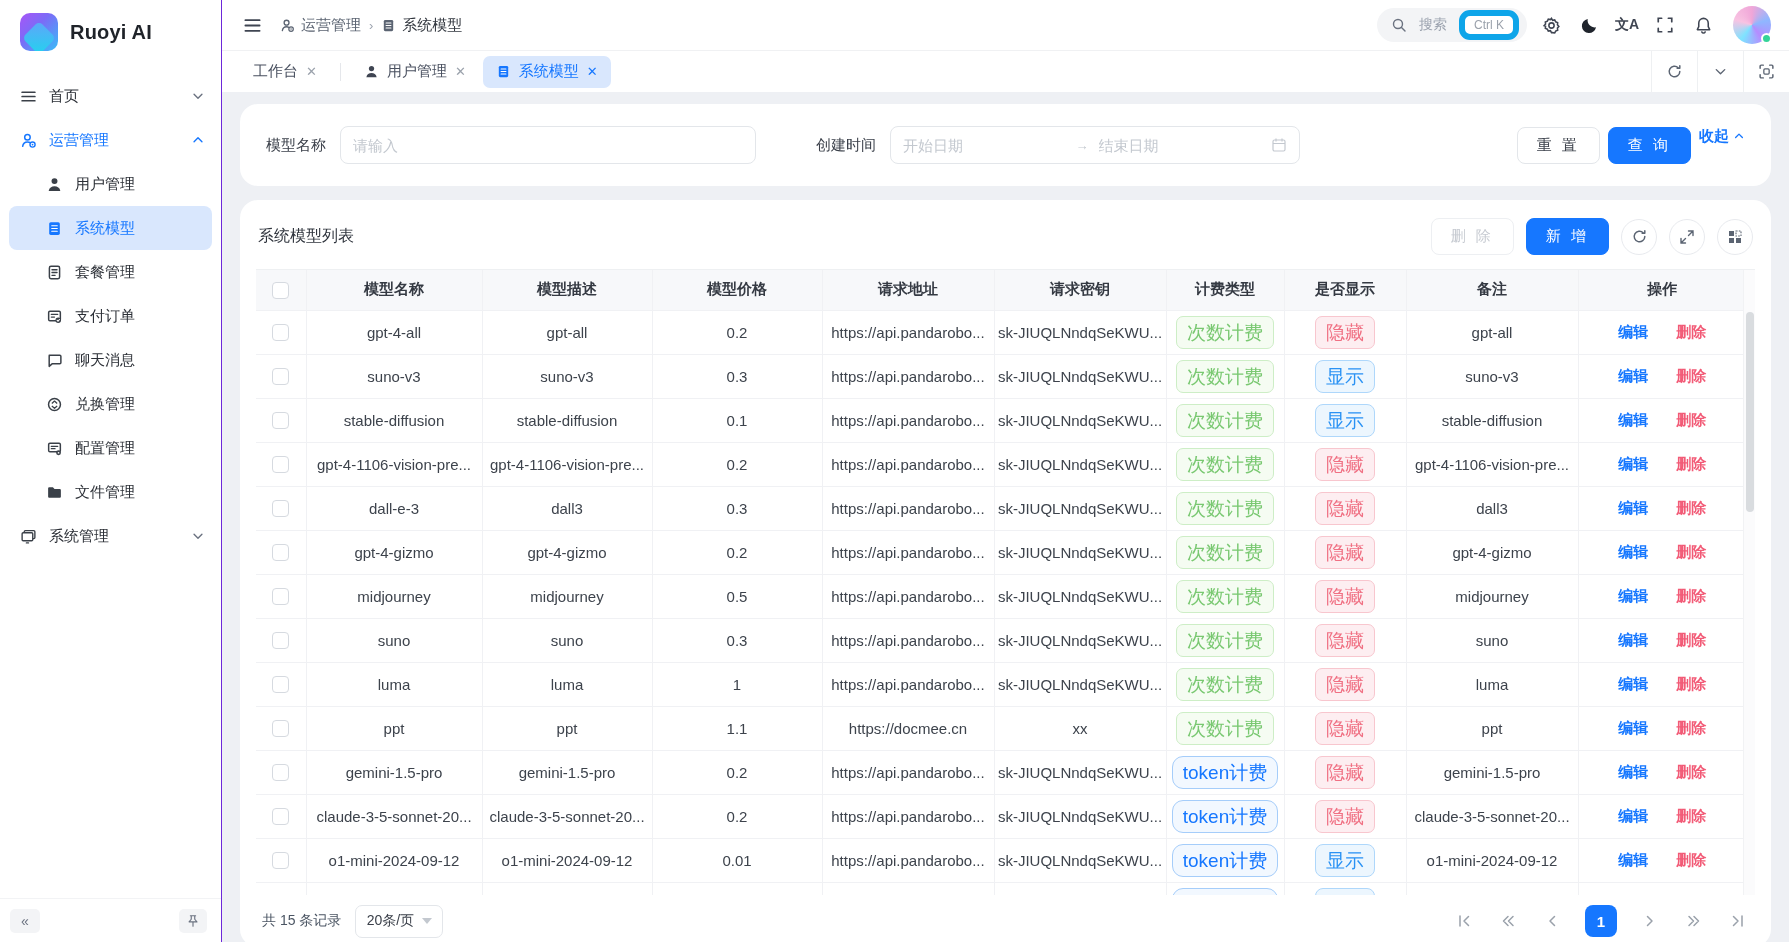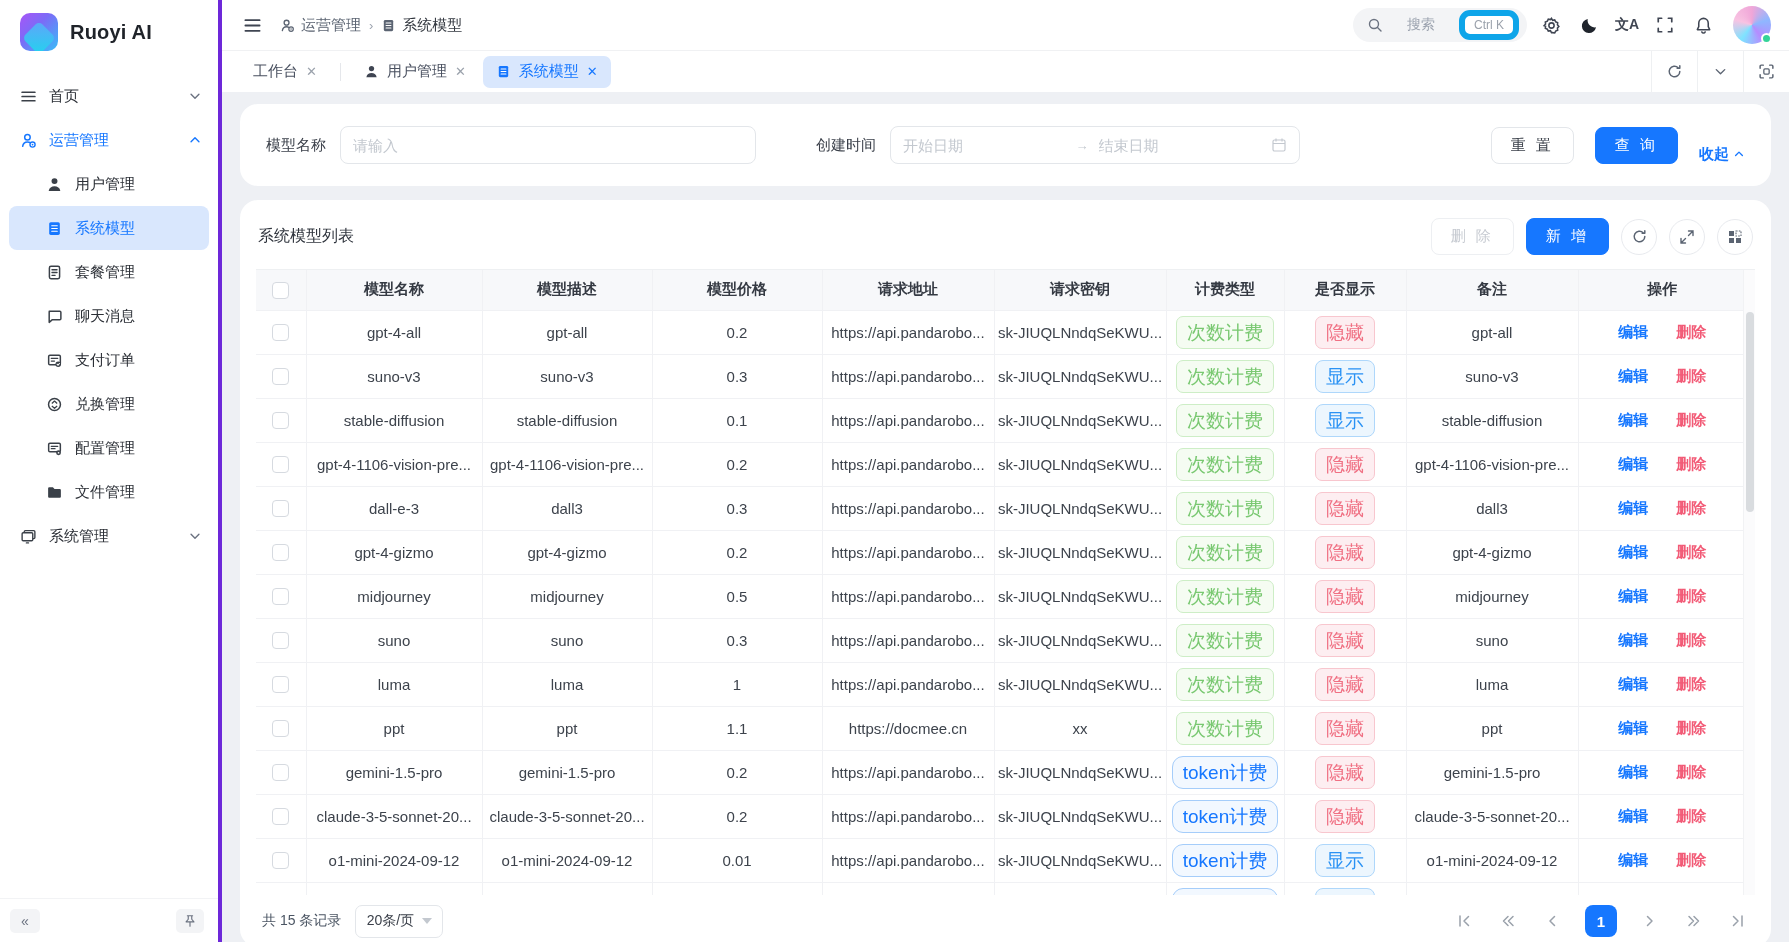--- a/index.html
+++ b/index.html
@@ -1,21 +1,21 @@
 <!DOCTYPE html>
 <html><head>
 <meta charset="utf-8">
 <style>
   * { margin:0; padding:0; box-sizing:border-box; }
   html,body { width:1789px; height:942px; overflow:hidden; }
   body { font-family:"Liberation Sans","DejaVu Sans",sans-serif; font-size:15px; color:#333; background:#eef0f4; display:flex; }
   svg { display:block; }
 
   
-  .sidebar { width:222px; height:100%; background:#fff; border-right:4px solid #6d28d9; display:flex; flex-direction:column; flex-shrink:0; }
+  .sidebar { width:222px; height:100%; background:#fff; border-right:1px solid #6d28d9; display:flex; flex-direction:column; flex-shrink:0; }
   .logo-row { height:64px; display:flex; align-items:center; padding-left:20px; gap:12px; }
   .logo-mark { width:38px; height:38px; border-radius:10px; background:linear-gradient(135deg,#a855f7 0%,#7c6bf7 40%,#38bdf8 100%); position:relative; overflow:hidden; }
   .logo-mark:after { content:""; position:absolute; left:7px; top:13px; width:24px; height:24px; background:linear-gradient(135deg,#60a5fa,#22d3ee); transform:rotate(45deg); border-radius:5px; }
   .logo-title { font-size:20px; font-weight:700; color:#1f2329; letter-spacing:.2px; }
   .menu { flex:1; padding-top:10px; overflow:hidden; }
   .menu-item { height:44px; display:flex; align-items:center; gap:12px; padding:0 16px 0 20px; cursor:pointer; color:#2b2f36; }
   .menu-item .mi-icon { width:18px; height:18px; color:#3a4048; flex-shrink:0; }
   .menu-item .mi-label { flex:1; font-size:15px; }
   .menu-item .mi-chevron { width:14px; height:14px; color:#6b7280; }
   .menu-item.lvl2 { padding-left:46px; }
@@ -30,21 +30,21 @@
   .main { flex:1; display:flex; flex-direction:column; min-width:0; }
 
   .topbar { height:50px; background:#fff; display:flex; align-items:center; padding:0 18px 0 16px; gap:14px; }
   .icon-btn { background:none; border:none; cursor:pointer; color:#3f4552; display:flex; align-items:center; justify-content:center; width:28px; height:28px; }
   .breadcrumb { display:flex; align-items:center; gap:8px; color:#5b6472; font-size:15px; }
   .breadcrumb .bc-sep { color:#9ca3af; font-size:13px; }
   .breadcrumb .bc-item { display:flex; align-items:center; gap:6px; cursor:pointer; }
   .breadcrumb .bc-item:last-child { color:#32373f; }
   .bc-icon { width:16px; height:16px; color:#5b6472; }
   .topbar-right { margin-left:auto; display:flex; align-items:center; gap:10px; }
-  .search-pill { height:34px; background:#f3f4f6; border-radius:17px; display:flex; align-items:center; gap:24px; padding:0 8px 0 14px; cursor:pointer; min-width:150px; }
+  .search-pill { height:34px; background:#f3f4f6; border-radius:17px; display:flex; align-items:center; gap:12px; padding:0 8px 0 14px; cursor:pointer; min-width:150px; }
   .search-pill .sp-text { color:#9ca3af; font-size:14px; }
   .kbd { background:#fff; border:6px solid #0ea5e9; border-radius:11px; font-size:12px; color:#9aa1ab; padding:2px 9px; }
   .txt-icon { font-size:14px; font-weight:700; color:#3f4552; }
   .avatar-wrap { position:relative; width:38px; height:38px; margin-left:6px; cursor:pointer; }
   .avatar { width:38px; height:38px; border-radius:50%; background:conic-gradient(#f0a6d8,#8fb7ff,#b58cff,#7ee3ff,#f8c3e2,#f0a6d8); }
   .status-dot { position:absolute; right:-1px; bottom:0; width:11px; height:11px; background:#34d399; border:2px solid #fff; border-radius:50%; }
 
   
   .tabbar { height:42px; background:#fff; border-top:1px solid #f0f1f3; display:flex; align-items:stretch; }
   .tabs { flex:1; display:flex; align-items:center; padding-left:18px; gap:4px; }
@@ -63,21 +63,21 @@
   .filter-card { height:82px; display:flex; align-items:center; padding:0 26px; margin-bottom:14px; }
   .f-label { font-size:15px; color:#3b404a; margin-right:14px; white-space:nowrap; }
   .f-input { width:416px; height:38px; border:1px solid #e3e6ea; border-radius:8px; padding:0 12px; font-size:15px; color:#333; outline:none; background:#fff; }
   .f-input::placeholder { color:#c3c8cf; }
   .f-gap { width:60px; }
   .date-range { width:410px; height:38px; border:1px solid #e3e6ea; border-radius:8px; display:flex; align-items:center; padding:0 12px; gap:10px; color:#c3c8cf; }
   .date-range .dr-input { border:none; outline:none; flex:1; font-size:15px; color:#333; min-width:0; }
   .date-range .dr-input::placeholder { color:#c3c8cf; }
   .dr-arrow { color:#c3c8cf; font-size:13px; }
   .dr-cal { width:16px; height:16px; color:#c3c8cf; }
-  .filter-actions { margin-left:auto; display:flex; align-items:flex-end; gap:21px; }
+  .filter-actions { margin-left:auto; display:flex; align-items:flex-start; gap:8px; }
   .btn { height:37px; padding:0 19px; border-radius:8px; font-size:15px; cursor:pointer; border:1px solid #e3e6ea; background:#fff; color:#3b404a; letter-spacing:3px; }
   .btn-primary { background:#1677ff; border-color:#1677ff; color:#fff; }
   .btn-disabled { color:#c6cad1; border-color:#edeff2; background:#fff; cursor:default; letter-spacing:3px; }
   .link-collapse { color:#1677ff; font-size:15px; display:flex; align-items:center; gap:4px; cursor:pointer; font-weight:600; }
   .link-collapse svg { width:12px; height:12px; }
 
   
   .table-card { padding:14px 16px 0; }
   .tc-head { display:flex; align-items:center; margin:4px 2px 14px; }
   .tc-title { font-size:16px; color:#2f343d; }
@@ -176,35 +176,35 @@
           <svg viewBox="0 0 16 16" width="100%" height="100%">
             <rect x="3.2" y="2.2" width="9.6" height="11.6" rx="1.5" fill="none" stroke="currentColor" stroke-width="1.4"></rect>
             <path d="M5.6 5.4h4.8M5.6 8h4.8M5.6 10.6h3" stroke="currentColor" stroke-width="1.2" stroke-linecap="round"></path>
           </svg>
         </span>
         <span class="mi-label">套餐管理</span>
       </div>
       <div class="menu-item lvl2">
         <span class="mi-icon" style="width: 17px; height: 17px; display: inline-flex; flex-shrink: 0;">
           <svg viewBox="0 0 16 16" width="100%" height="100%">
-            <path d="M3 3h10a1 1 0 0 1 1 1v6a1 1 0 0 1-1 1H6l-3 2.5V4a1 1 0 0 1 1-1z" fill="none" stroke="currentColor" stroke-width="1.4" stroke-linejoin="round"></path>
-          </svg>
-        </span>
-        <span class="mi-label">聊天消息</span>
-      </div>
-      <div class="menu-item lvl2">
-        <span class="mi-icon" style="width: 17px; height: 17px; display: inline-flex; flex-shrink: 0;">
-          <svg viewBox="0 0 16 16" width="100%" height="100%">
             <rect x="2.5" y="3" width="11" height="9" rx="1.2" fill="none" stroke="currentColor" stroke-width="1.4"></rect>
             <path d="M5 6h6M5 8.5h3" stroke="currentColor" stroke-width="1.2" stroke-linecap="round"></path>
             <circle cx="11.5" cy="11.5" r="2.6" fill="currentColor"></circle>
             <path d="M10.4 11.5l.9.9 1.4-1.6" stroke="#fff" stroke-width="1" fill="none" stroke-linecap="round"></path>
           </svg>
         </span>
         <span class="mi-label">支付订单</span>
+      </div>
+      <div class="menu-item lvl2">
+        <span class="mi-icon" style="width: 17px; height: 17px; display: inline-flex; flex-shrink: 0;">
+          <svg viewBox="0 0 16 16" width="100%" height="100%">
+            <path d="M3 3h10a1 1 0 0 1 1 1v6a1 1 0 0 1-1 1H6l-3 2.5V4a1 1 0 0 1 1-1z" fill="none" stroke="currentColor" stroke-width="1.4" stroke-linejoin="round"></path>
+          </svg>
+        </span>
+        <span class="mi-label">聊天消息</span>
       </div>
       <div class="menu-item lvl2">
         <span class="mi-icon" style="width: 17px; height: 17px; display: inline-flex; flex-shrink: 0;">
           <svg viewBox="0 0 16 16" width="100%" height="100%">
             <circle cx="8" cy="8" r="5.6" fill="none" stroke="currentColor" stroke-width="1.4"></circle>
             <path d="M5.5 7 8 4.8 10.5 7M5.5 9.4 8 11.6 10.5 9.4" stroke="currentColor" stroke-width="1.2" fill="none" stroke-linejoin="round"></path>
           </svg>
         </span>
         <span class="mi-label">兑换管理</span>
       </div>

